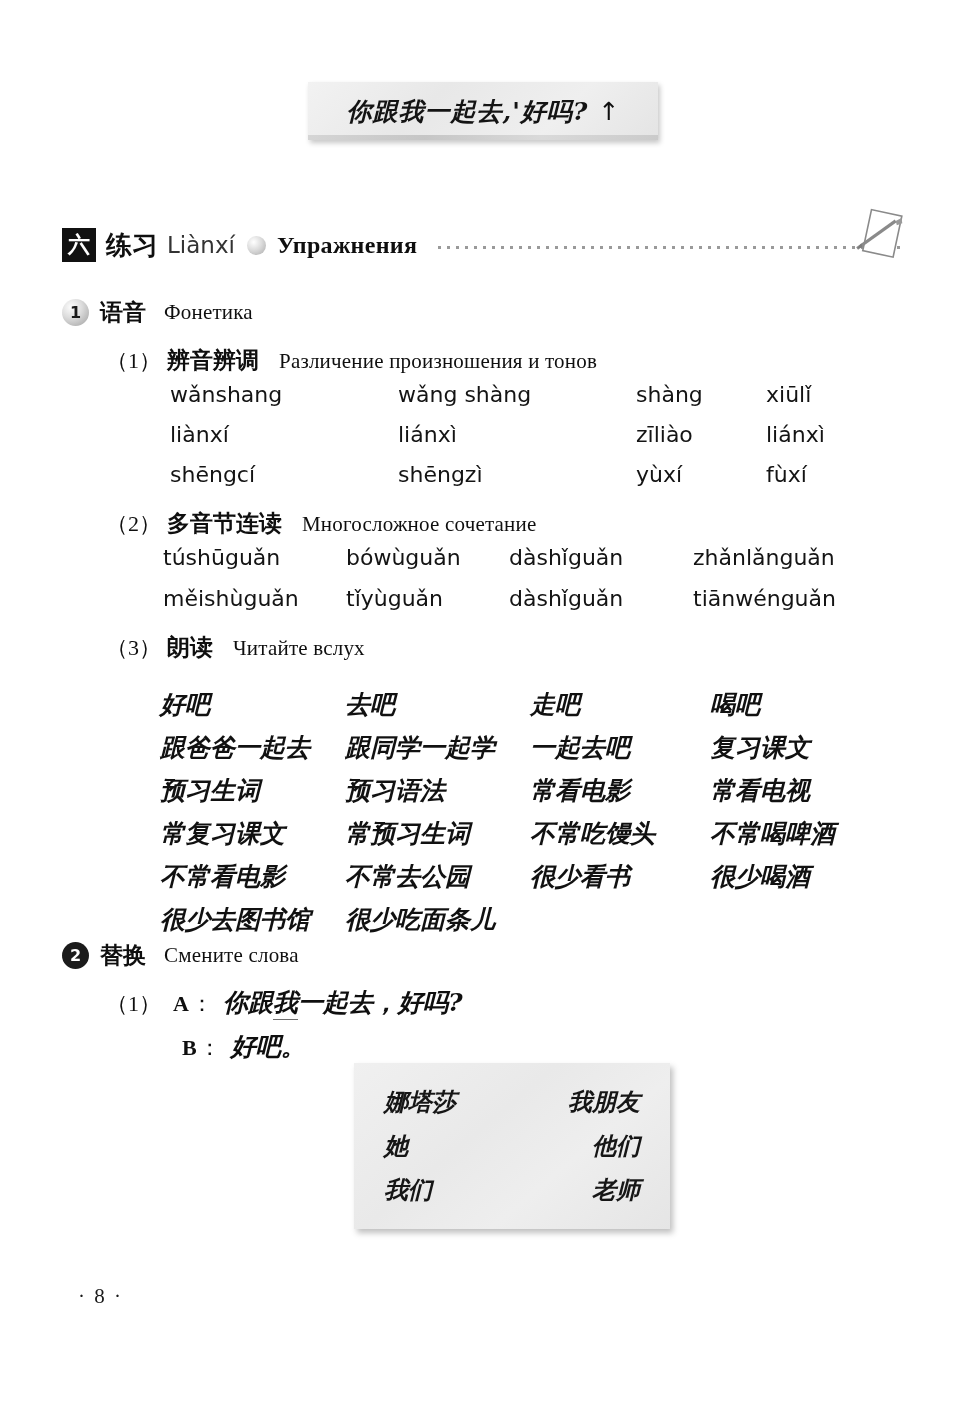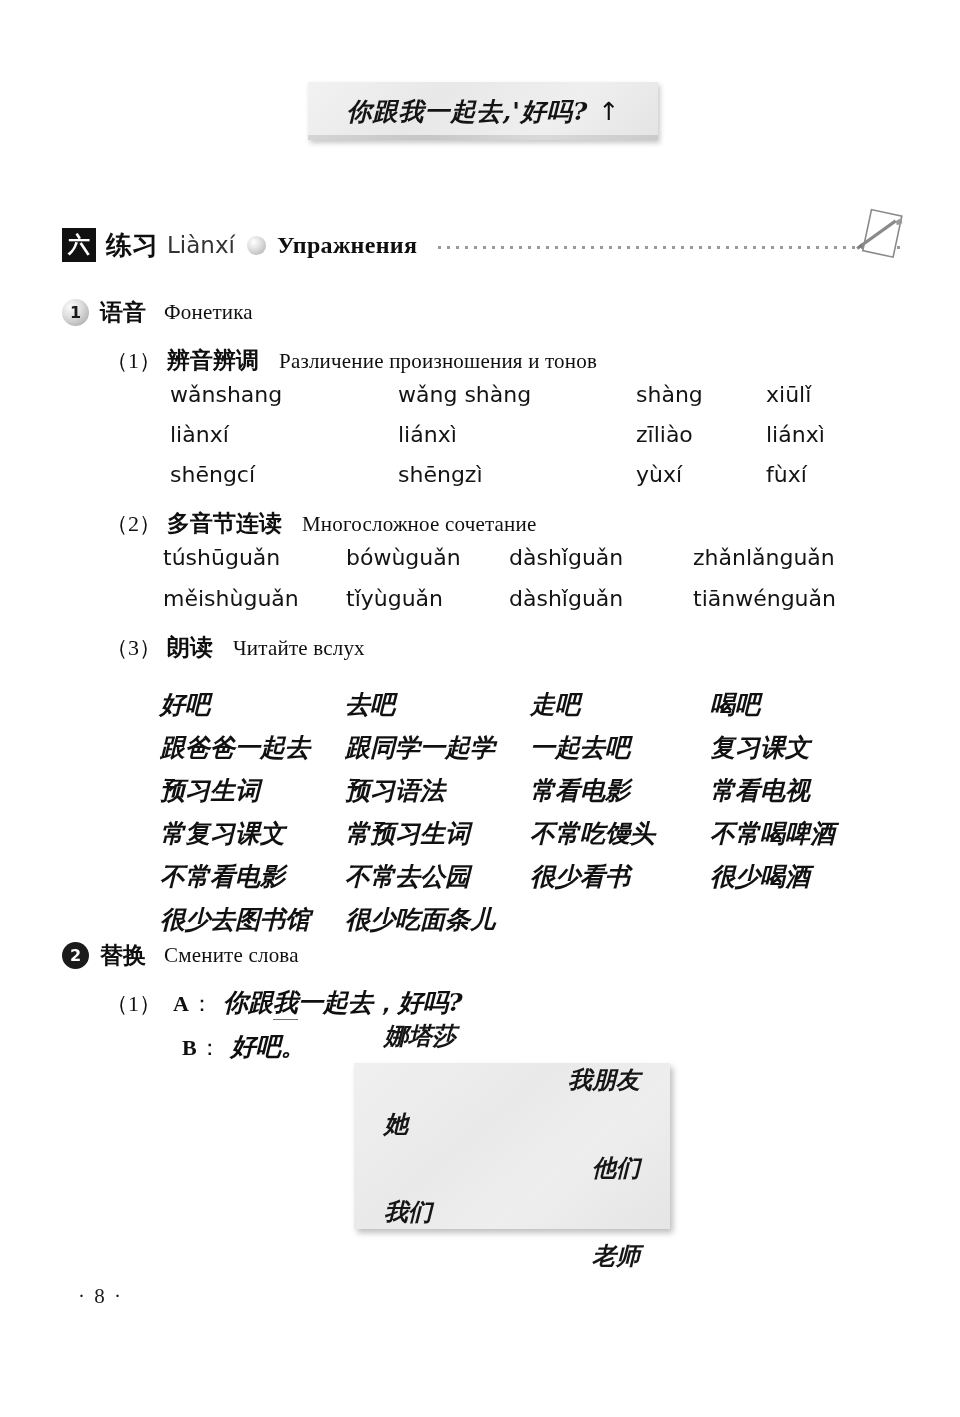--- a/index.html
+++ b/index.html
@@ -247,21 +247,21 @@
   .sub-box {
     position: absolute;
     left: 354px;
     top: 1063px;
     width: 316px;
     height: 166px;
     background:
       linear-gradient(140deg,#f0f0f0 0%,#e9e9e9 40%,#eeeeee 65%,#e5e5e5 100%);
     box-shadow: 3px 4px 6px rgba(0,0,0,0.25);
     display: grid;
-    grid-template-columns: 1fr;
+    grid-template-columns: 1fr 1fr;
     align-content: center;
     row-gap: 12px;
     padding: 12px 30px;
     box-sizing: border-box;
   }
   .sub-box-cell {
     font-family: "DejaVu Serif", serif;
     font-size: 24px;
     font-weight: 700;
     font-style: italic;

